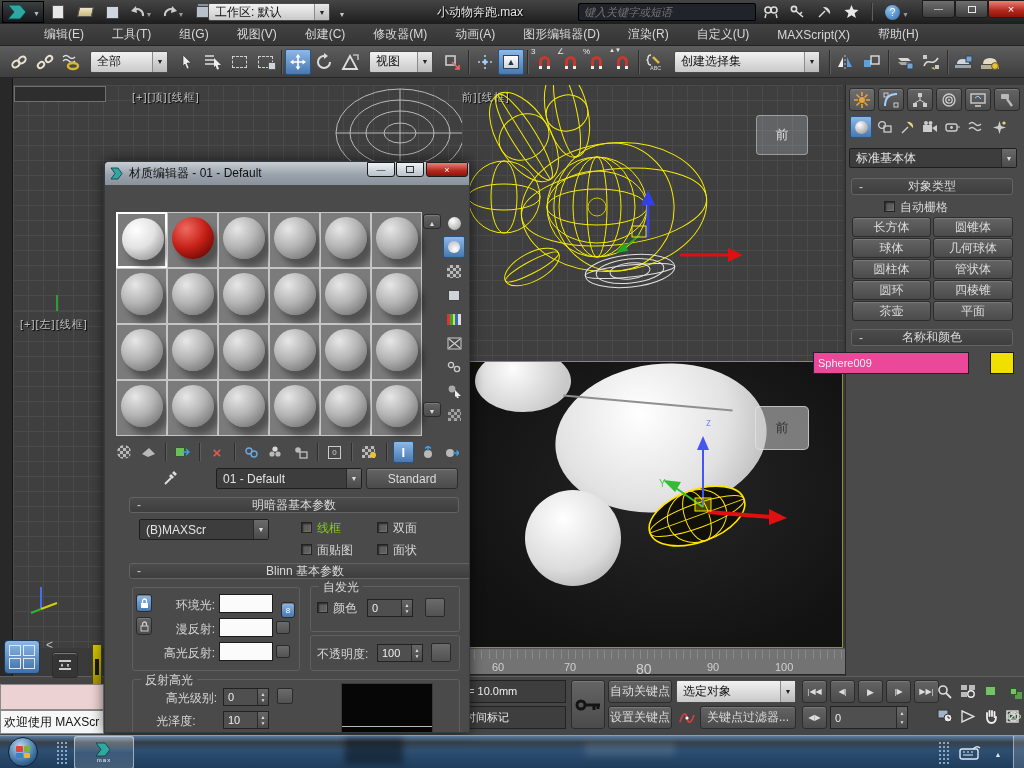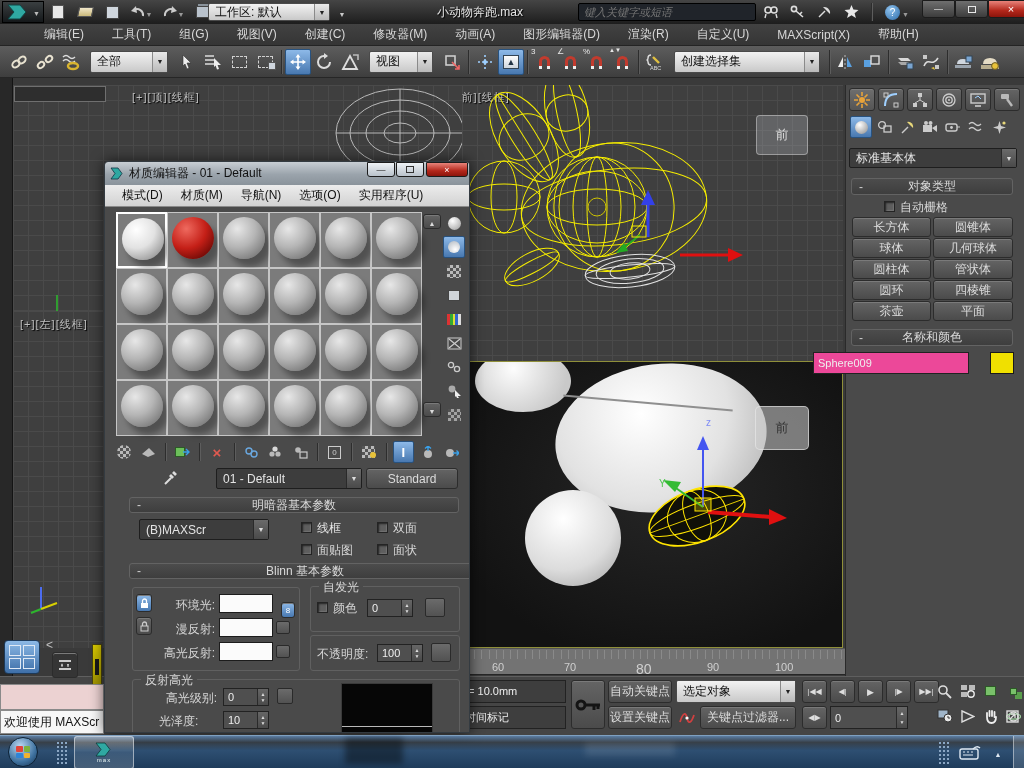--- a/index.html
+++ b/index.html
@@ -718,27 +718,20 @@
         <path d="M1 1 L8 1 L12 6.5 L8 12 L1 12 L5 6.5 Z" fill="#2fa8a2" stroke="#134" stroke-width=".8"></path>
       </svg>
     <span style="margin-left:6px;color:#111;font-size:12px">材质编辑器 - 01 - Default</span>
     <span class="wbtn" style="position:absolute;right:76px;top:0;width:28px;height:15px;background:linear-gradient(#eef2f6,#b9c2cb);color:#333;border-radius:0 0 3px 3px">—</span>
     <span class="wbtn" style="position:absolute;right:47px;top:0;width:28px;height:15px;background:linear-gradient(#eef2f6,#b9c2cb);color:#333;border-radius:0 0 3px 3px">
         <span class="mini-sq" style="border-color:#333"></span>
       </span>
     <span class="wbtn close" style="position:absolute;right:3px;top:0;width:42px;height:15px;color:#fff">×</span>
   </div>
 
-  <div class="abs" style="left:0;top:23px;width:366px;height:22px;background:linear-gradient(#ececec,#d2d2d2);border-bottom:1px solid #8a8a8a;display:flex;align-items:center;padding-left:8px;gap:0">
-    <span style="padding:0 9px;color:#111">模式(D)</span>
-    <span style="padding:0 9px;color:#111">材质(M)</span>
-    <span style="padding:0 9px;color:#111">导航(N)</span>
-    <span style="padding:0 9px;color:#111">选项(O)</span>
-    <span style="padding:0 9px;color:#111">实用程序(U)</span>
-  </div>
 
   <div class="slotgrid" style="left:11px;top:50px">
     <div class="slot active">
         <div class="ball"></div>
       </div>
     <div class="slot red">
         <div class="ball"></div>
       </div>
     <div class="slot">
         <div class="ball"></div>
@@ -934,21 +927,21 @@
 
   <div class="rollhdr" style="left:24px;top:335px;width:330px;height:16px">
       <span class="minus"></span>
       <span>明暗器基本参数</span>
     </div>
   <div class="dd dddark" style="position:absolute;left:34px;top:357px;width:130px;height:21px">
       <span>(B)MAXScr</span>
       <span class="arw"></span>
     </div>
   <span class="chk abs" style="left:196px;top:360px"></span>
-  <span class="abs" style="left:212px;top:358px;color:#e5e5e5">线框</span>
+  <span class="abs" style="left:212px;top:358px;color:#84cc16">线框</span>
   <span class="chk abs" style="left:272px;top:360px"></span>
   <span class="abs" style="left:288px;top:358px;color:#d5d5d5">双面</span>
   <span class="chk abs" style="left:196px;top:382px"></span>
   <span class="abs" style="left:212px;top:380px;color:#d5d5d5">面贴图</span>
   <span class="chk abs" style="left:272px;top:382px"></span>
   <span class="abs" style="left:288px;top:380px;color:#d5d5d5">面状</span>
 
   <div class="rollhdr" style="left:24px;top:401px;width:352px;height:16px">
       <span class="minus"></span>
       <span>Blinn 基本参数</span>
@@ -1004,21 +997,21 @@
     </div>
   <span class="abs" style="left:46px;top:528px;width:66px;text-align:right;color:#d5d5d5">高光级别:</span>
   <div class="spin abs" style="left:118px;top:526px;width:46px;height:18px">
       <span>0</span>
       <span class="spb">
         <i class="u"></i>
         <i class="d"></i>
       </span>
     </div>
   <span class="mapbtn abs" style="left:172px;top:526px;width:16px;height:16px"></span>
-  <span class="abs" style="left:54px;top:551px;width:66px;text-align:left;color:#d5d5d5">光泽度:</span>
+  <span class="abs" style="left:38px;top:551px;width:66px;text-align:center;color:#d5d5d5">光泽度:</span>
   <div class="spin abs" style="left:118px;top:549px;width:46px;height:18px">
       <span>10</span>
       <span class="spb">
         <i class="u"></i>
         <i class="d"></i>
       </span>
     </div>
   <div class="abs" style="left:236px;top:521px;width:92px;height:51px;background:#060606;border:1px solid #3a3a3a">
     <div style="position:absolute;left:0;bottom:6px;width:100%;height:1px;background:#b9b9b9"></div>
   </div>

